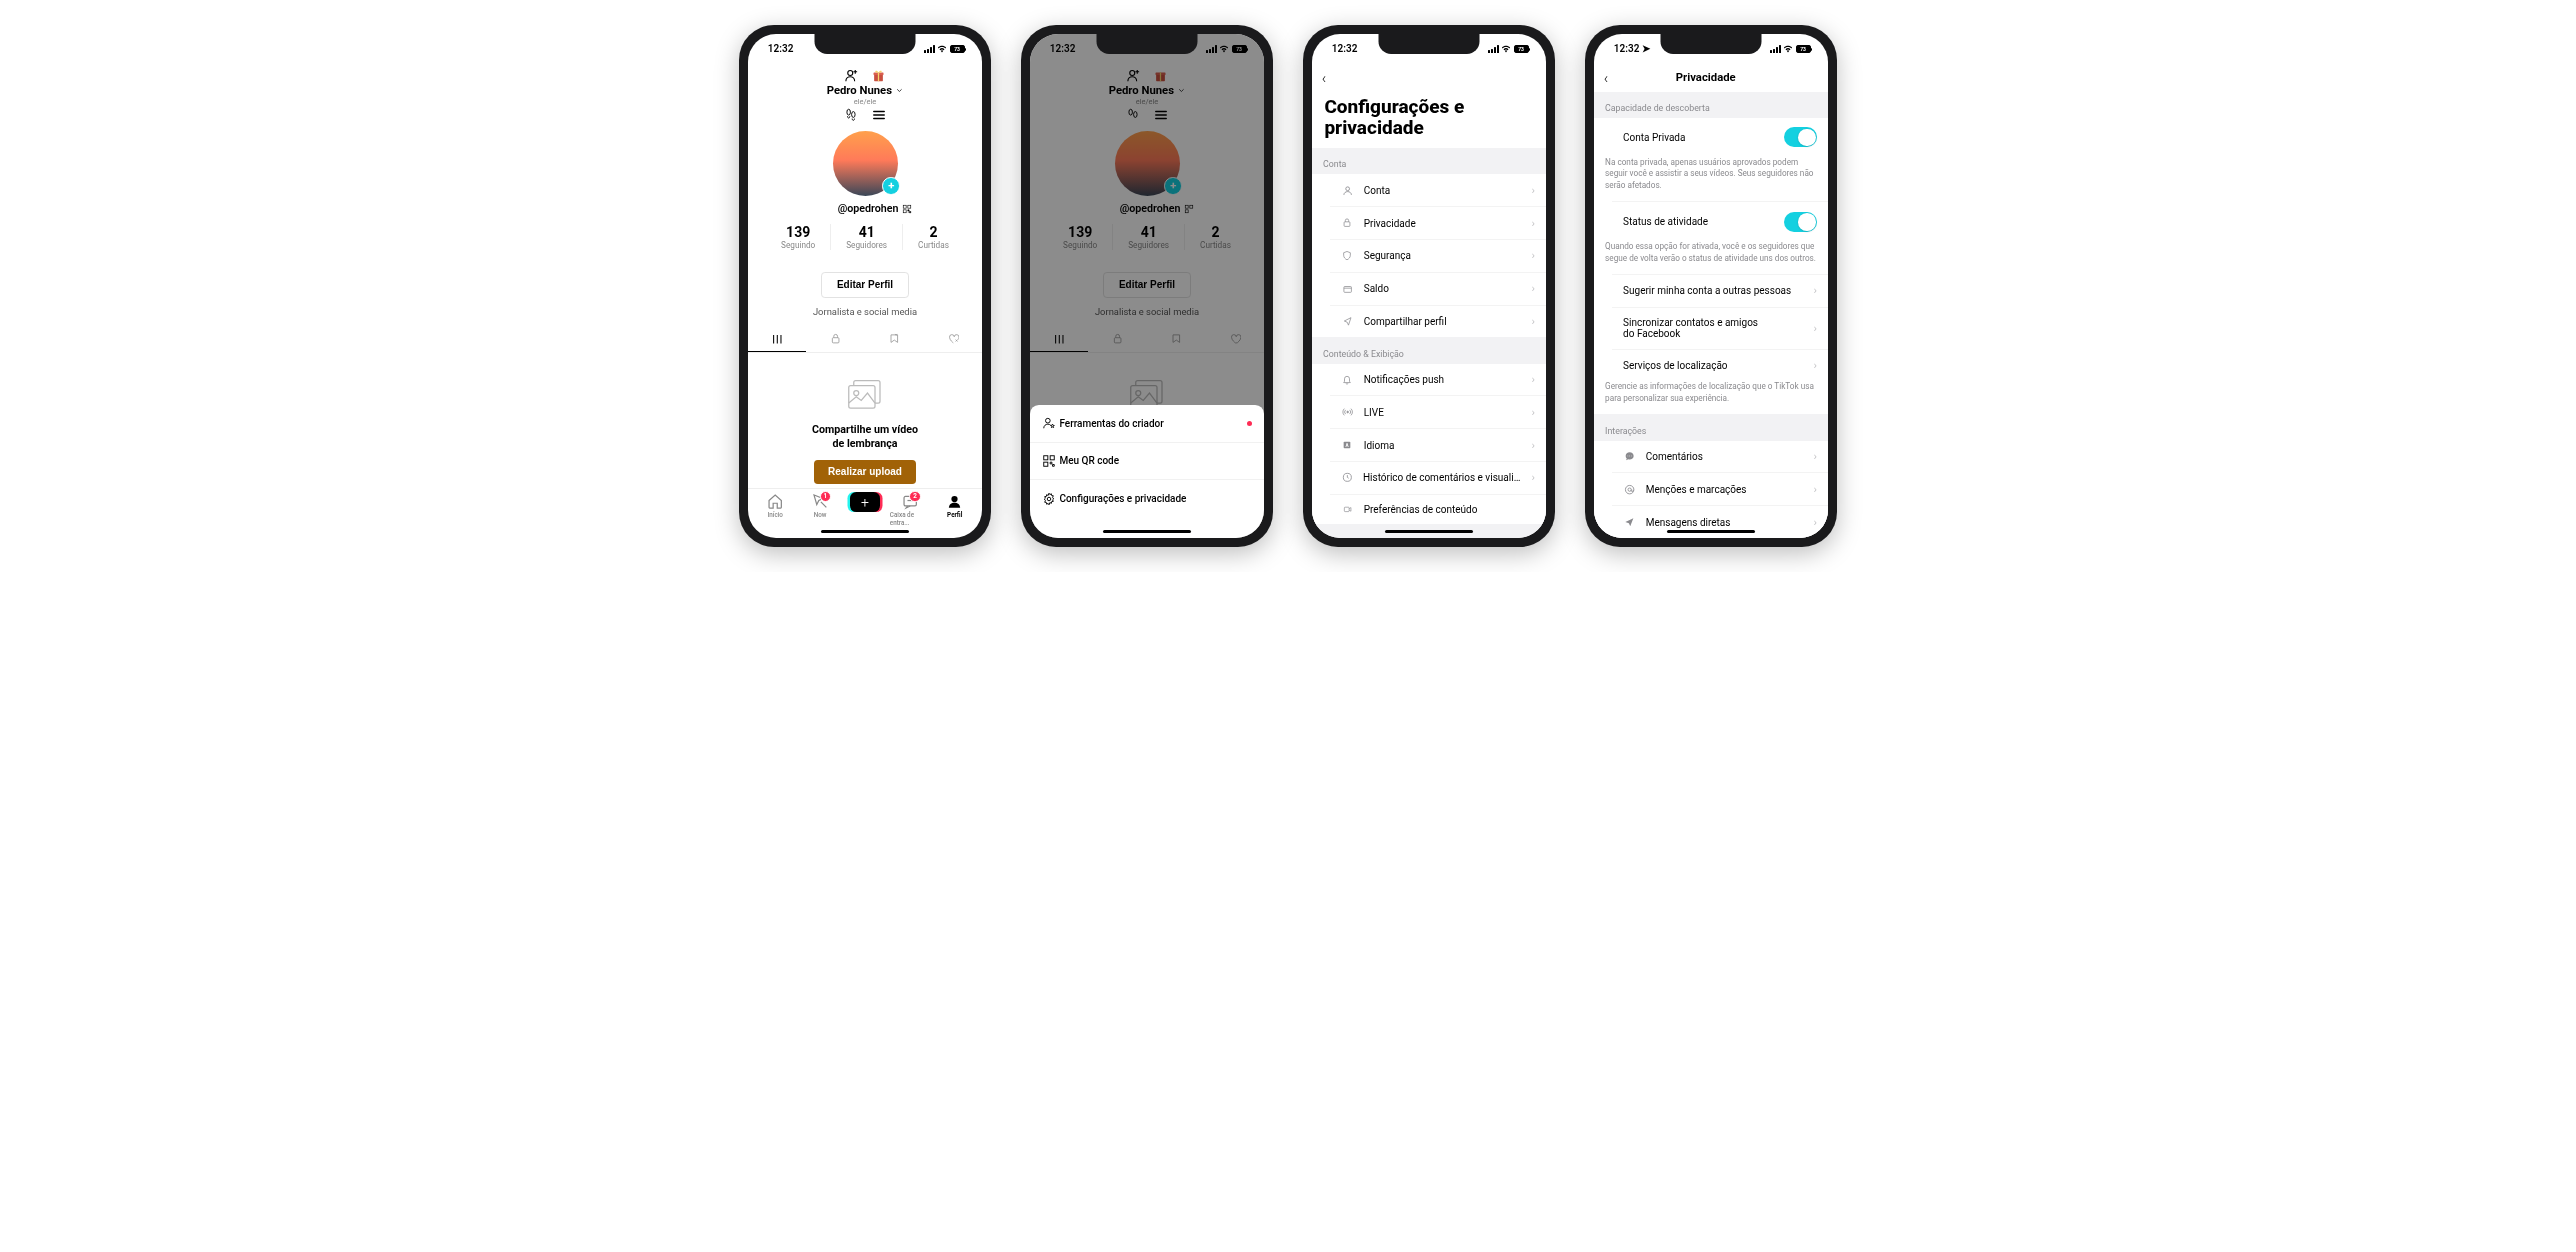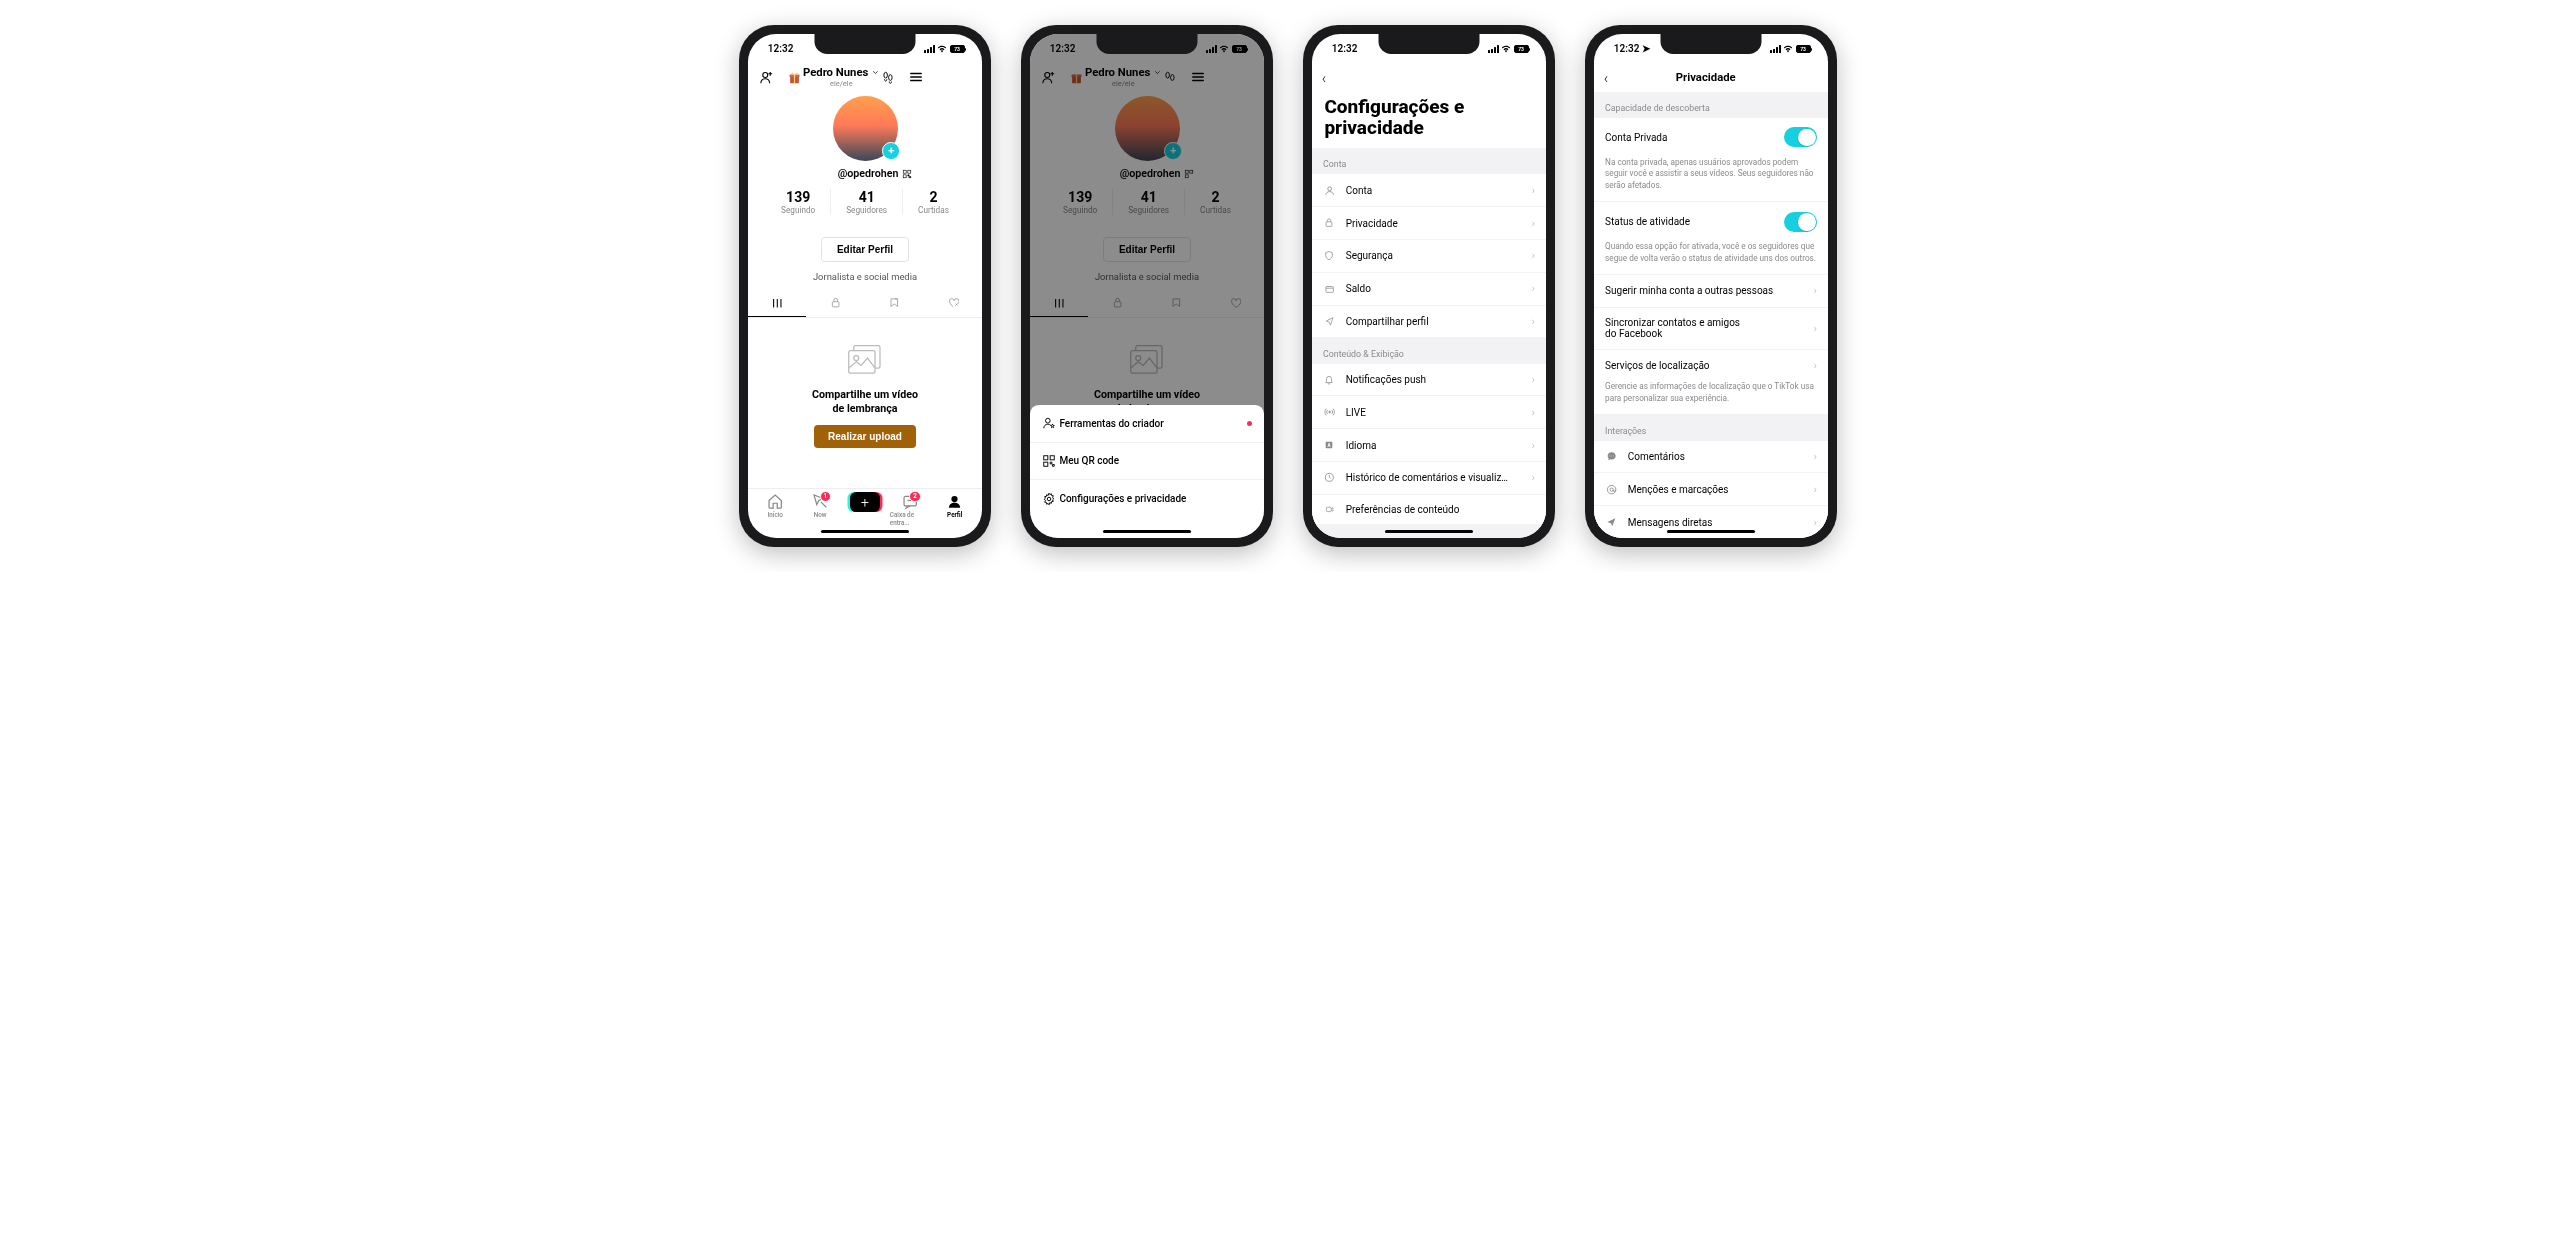--- a/index.html
+++ b/index.html
@@ -54,22 +54,23 @@
   .signal-bars { display:flex; align-items:flex-end; gap:0.9px; height:7.5px;}
   .signal-bars span{ width:1.9px; background:#000; border-radius:0.6px;}
   .signal-bars span:nth-child(1){height:2.5px;} .signal-bars span:nth-child(2){height:3.8px;}
   .signal-bars span:nth-child(3){height:5.7px;} .signal-bars span:nth-child(4){height:7.5px;}
   .wifi-icon{ width:10px;height:7.5px; }
   .battery-box{ border:0.6px solid #000; width:15px; height:7.5px; border-radius:1.9px; position:relative; display:flex; align-items:center; justify-content:center; font-size:5px; font-weight:700; background:#000; color:#fff;}
   .battery-box::after{content:'';position:absolute;right:-1.9px;top:1.9px;width:1.3px;height:3.1px;background:#000;border-radius:0 1.3px 1.3px 0;}
 
   
   .topbar {
-    display:flex; align-items:center; 
+    display:flex; align-items:center; justify-content:space-between;
     padding: 2.5px 10px 0;
+    flex-direction: column;
   }
   .topbar-left, .topbar-right { display:flex; gap:10px; align-items:center; }
   .icon-btn { width:17.6px;height:17.6px;display:flex;align-items:center;justify-content:center; }
   .title-block{ text-align:center; }
   .title-name{ font-weight:700; font-size:11.3px; display:flex; align-items:center; gap:2.5px; justify-content:center;}
   .title-pronoun{ font-size:7.5px; color:#888;}
   .avatar-wrap{ display:flex; justify-content:center; margin-top:7.5px; position:relative;}
   .avatar{ width:65px;height:65px;border-radius:50%; background: linear-gradient(180deg,#ffa04c 0%, #ff7a59 45%, #3a4758 100%); position:relative; overflow:hidden;}
   .avatar-plus{ position:absolute; right:calc(50% - 35px); bottom:1.3px; width:17.6px;height:17.6px;border-radius:50%;background:#14d0e0;border:1.9px solid #fff;display:flex;align-items:center;justify-content:center;color:#fff;font-weight:700;font-size:11.3px;}
   .handle{ text-align:center; margin-top:6.3px; font-size:10.7px; font-weight:600; display:flex; gap:3.8px; justify-content:center; align-items:center;margin-left:20px;}
@@ -103,21 +104,21 @@
   .sheet-dot{ width:5px;height:5px;border-radius:50%;background:#fe2c55;margin-left:auto;}
 
   
   .hdr-bar{ display:flex; align-items:center; padding:5px 10px;}
   .back-chev{ font-size:15px; font-weight:300;}
   .hdr-title-sm{ flex:1; text-align:center; font-weight:700; font-size:11.3px; margin-left:-15px;}
   .big-title{ font-size:19px; font-weight:800; line-height:1.15; padding:3.8px 12.6px 8.8px;}
   .grouped-bg{ flex:1; background:#f2f2f4; overflow-y:hidden;}
   .section-label{ font-size:8.8px; color:#8a8a8e; padding:11.3px 11.3px 5px;}
   .list{ background:#fff;}
-  .row{ display:flex; align-items:center; gap:10px; padding:9.4px 11.3px; font-size:10px;}
+  .row{ display:flex; align-items:center; gap:10px; padding:9.4px 11.3px; font-size:10px;margin-left:18px;}
   .row + .row{ border-top:0.6px solid #f3f3f3;}
   .row-icon{ width:12.6px;color:#8a8a8e; display:flex;justify-content:center;}
   .chev{ margin-left:auto; color:#c6c6c8; font-size:11.3px;}
   .switch{ margin-left:auto; width:33px;height:20px;border-radius:10px;background:#14d0e0;position:relative;}
   .switch::after{content:'';position:absolute;right:1.3px;top:1.3px;width:17.6px;height:17.6px;border-radius:50%;background:#fff;box-shadow:0 0.6px 1.9px rgba(0,0,0,0.2);}
   .row-sub{ font-size:8.2px; color:#8a8a8e; padding:0 11.3px 10px; line-height:1.4;}
   .loc-icon{ display:inline-block; margin-left:2.5px;}
 </style>
 </head>
 <body>

